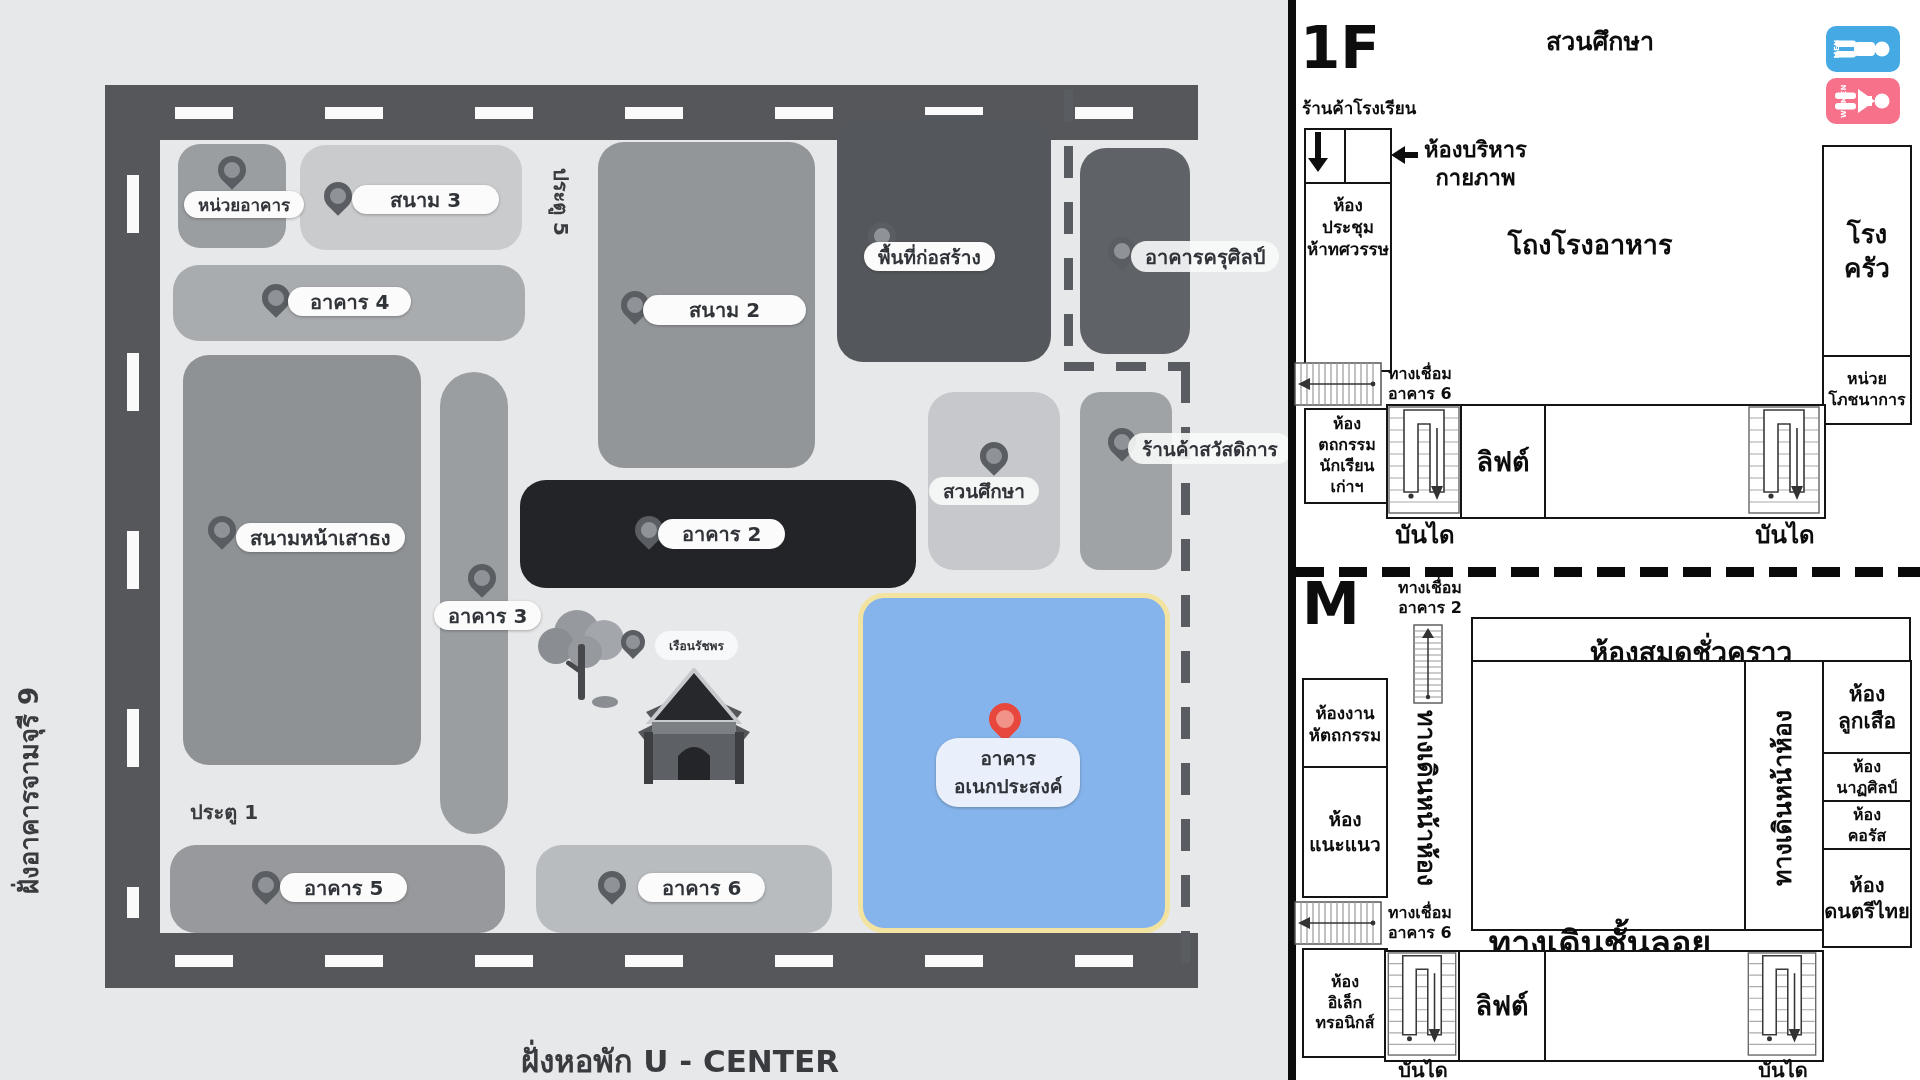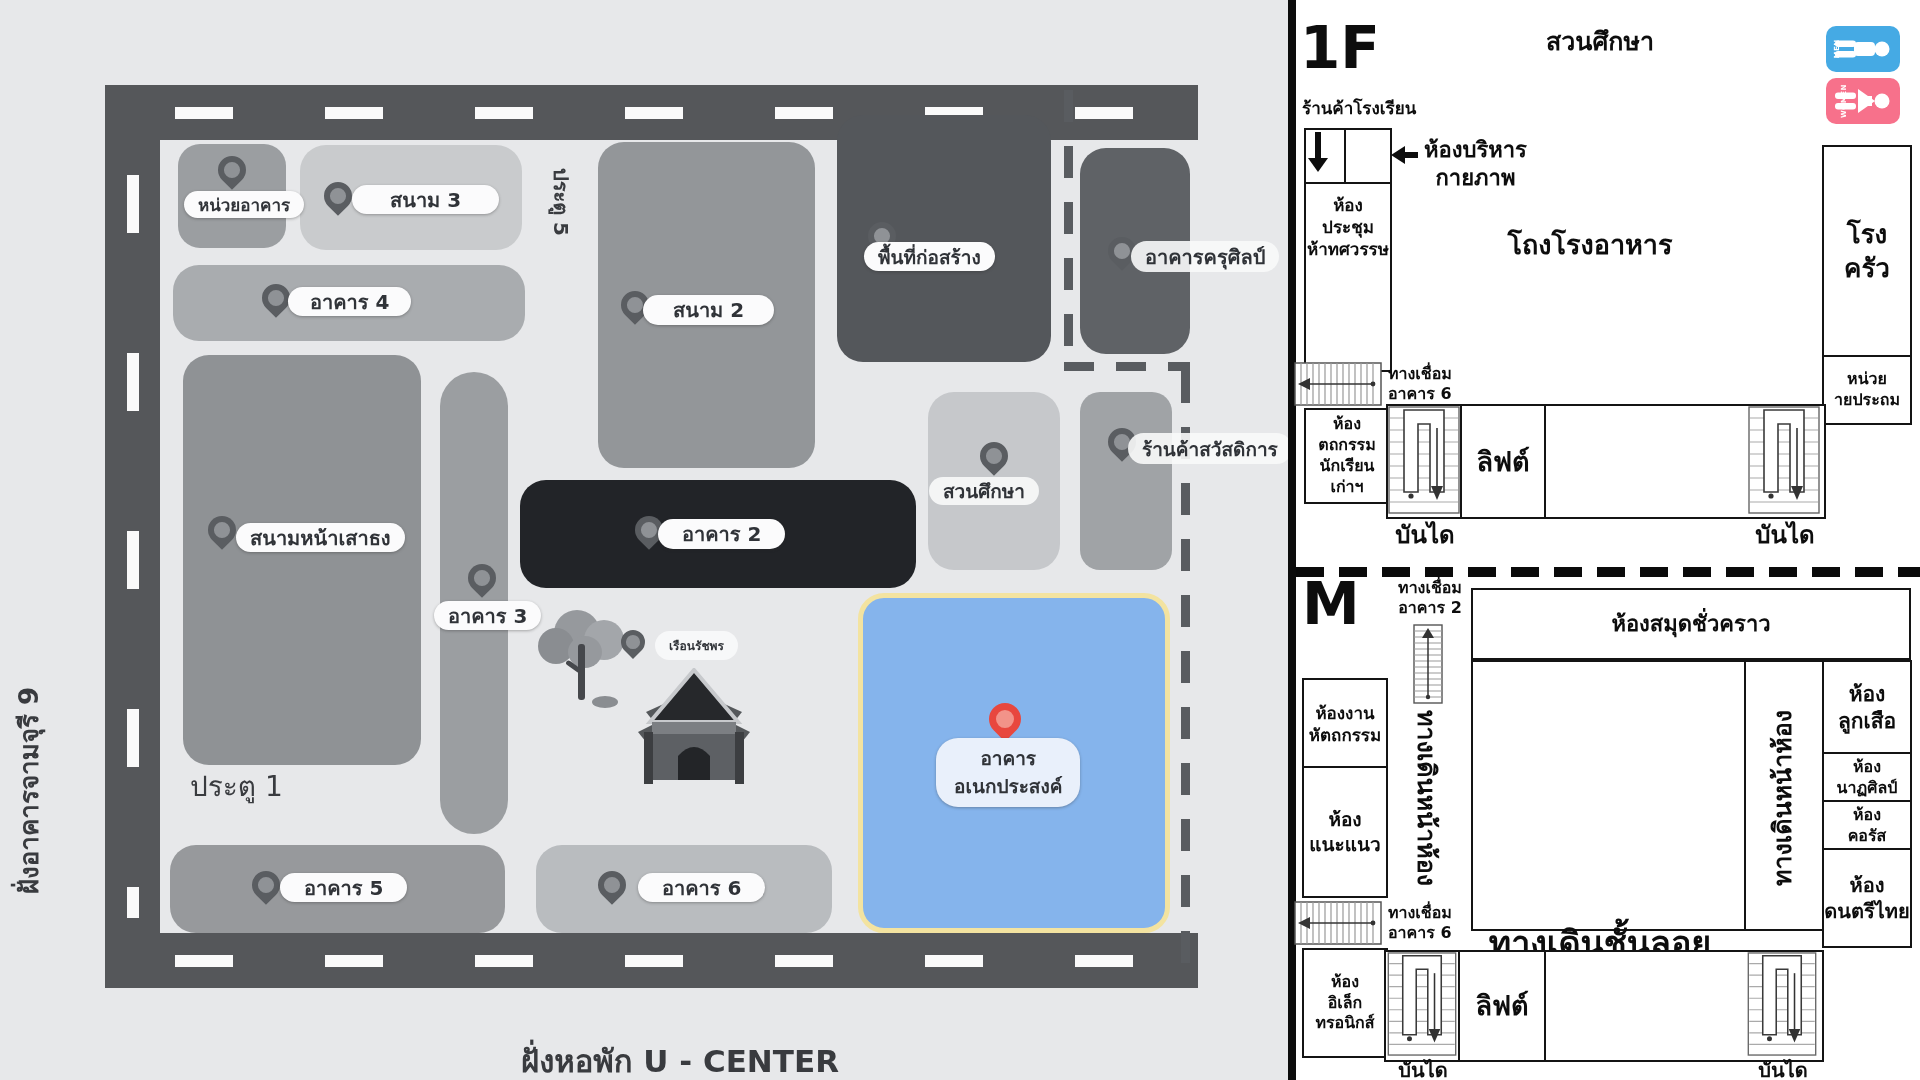--- a/index.html
+++ b/index.html
@@ -42,21 +42,21 @@
   <div class="maptitle" style="left:430px;top:1036px;width:500px;font-size:31px">ฝั่งหอพัก U - CENTER</div>
 
   <div class="road road-h" style="left:105px;top:85px;width:1093px;height:55px"></div>
   <div class="road road-v" style="left:105px;top:85px;width:55px;height:903px"></div>
   <div class="road road-h" style="left:105px;top:933px;width:1093px;height:55px"></div>
 
   <div class="dashline" style="left:1064px;top:90px;width:9px;height:278px;background:repeating-linear-gradient(180deg,#595c60 0 32px,transparent 32px 56px)"></div>
   <div class="dashline" style="left:1064px;top:362px;width:126px;height:9px;background:repeating-linear-gradient(90deg,#595c60 0 30px,transparent 30px 52px)"></div>
   <div class="dashline" style="left:1181px;top:371px;width:9px;height:615px;background:repeating-linear-gradient(180deg,#595c60 0 32px,transparent 32px 56px)"></div>
 
-  <div class="maptitle" style="left:190px;top:764px;font-size:28px;font-weight:400">ประตู 1</div>
+  <div class="maptitle" style="left:190px;top:796px;font-size:20px;font-weight:700">ประตู 1</div>
   <div class="maptitle" style="left:511px;top:186px;width:100px;font-size:20px;transform:rotate(90deg)">ประตู 5</div>
 
   <div class="bld" style="left:178px;top:144px;width:108px;height:104px;background:#9b9ea1;border-radius:22px"></div>
   <div class="bld" style="left:300px;top:145px;width:222px;height:105px;background:#c9cbcd"></div>
   <div class="bld" style="left:173px;top:265px;width:352px;height:76px;background:#a9acaf"></div>
   <div class="bld" style="left:183px;top:355px;width:238px;height:410px;background:#8f9295"></div>
   <div class="bld" style="left:440px;top:372px;width:68px;height:462px;background:#9b9ea1;border-radius:34px"></div>
   <div class="bld" style="left:598px;top:142px;width:217px;height:326px;background:#939699"></div>
   <div class="bld" style="left:520px;top:480px;width:396px;height:108px;background:#222428"></div>
   <div class="bld" style="left:170px;top:845px;width:335px;height:88px;background:#97999c"></div>
@@ -104,21 +104,21 @@
   <div class="pin" style="left:980px;top:442px;width:28px;height:28px"></div>
   <div class="pin" style="left:1108px;top:237px;width:28px;height:28px"></div>
   <div class="pin" style="left:1108px;top:428px;width:28px;height:28px"></div>
   <div class="pin red" style="left:989px;top:703px;width:32px;height:32px"></div>
 
   <div class="pill" style="left:184px;top:191px;height:27px;font-size:17px">หน่วยอาคาร</div>
   <div class="pill" style="left:352px;top:185px;height:29px;font-size:20px;padding:0 38px">สนาม 3</div>
   <div class="pill" style="left:288px;top:287px;height:29px;font-size:20px;padding:0 22px">อาคาร 4</div>
   <div class="pill" style="left:236px;top:523px;height:29px;font-size:20px">สนามหน้าเสาธง</div>
   <div class="pill" style="left:434px;top:601px;height:29px;font-size:20px">อาคาร 3</div>
-  <div class="pill" style="left:643px;top:295px;height:30px;font-size:20px;padding:0 30px">สนาม 2</div>
+  <div class="pill" style="left:643px;top:295px;height:30px;font-size:20px;padding:0 46px">สนาม 2</div>
   <div class="pill" style="left:658px;top:519px;height:30px;font-size:20px;padding:0 24px">อาคาร 2</div>
   <div class="pill" style="left:655px;top:631px;height:29px;font-size:12px;background:rgba(248,249,250,.92);box-shadow:none">เรือนรัชพร</div>
   <div class="pill" style="left:280px;top:873px;height:29px;font-size:20px;padding:0 24px">อาคาร 5</div>
   <div class="pill" style="left:638px;top:873px;height:29px;font-size:20px;padding:0 24px">อาคาร 6</div>
   <div class="pill" style="left:864px;top:242px;height:29px;font-size:19px">พื้นที่ก่อสร้าง</div>
   <div class="pill" style="left:929px;top:477px;height:28px;font-size:19px;background:rgba(248,249,250,.9);box-shadow:none">สวนศึกษา</div>
   <div class="pill" style="left:1131px;top:241px;height:31px;font-size:20px;background:rgba(248,249,250,.9);box-shadow:none">อาคารครุศิลป์</div>
   <div class="pill" style="left:1128px;top:433px;height:31px;font-size:19px;background:rgba(248,249,250,.9);box-shadow:none">ร้านค้าสวัสดิการ</div>
   <div class="pill" style="left:936px;top:738px;height:auto;font-size:19px;border-radius:22px;padding:7px 18px;background:#e9f0fb;flex-direction:column;line-height:1.45">
     <span>อาคาร</span>
@@ -172,21 +172,21 @@
     <div>ห้อง</div>
       <div>ประชุม</div>
       <div>ห้าทศวรรษ</div>
   </div>
 
   <div class="rlabel" style="left:1460px;top:228px;width:260px;font-size:27px">โถงโรงอาหาร</div>
 
   <div class="room" style="left:1822px;top:145px;width:86px;height:210px;font-size:26px">โรงครัว</div>
   <div class="room" style="left:1822px;top:355px;width:86px;height:66px;font-size:16px">
     <div>หน่วย</div>
-      <div>ายประถม</div>
+      <div>โภชนาการ</div>
   </div>
 
   <svg class="abs" style="left:1294px;top:362px" width="88" height="44" viewBox="0 0 88 44">
     <rect x="1" y="1" width="86" height="42" fill="#fff" stroke="#555" stroke-width="1.5"></rect>
     <path d="M7,1V43 M13,1V43 M19,1V43 M25,1V43 M31,1V43 M37,1V43 M43,1V43 M49,1V43 M55,1V43 M61,1V43 M67,1V43 M73,1V43 M79,1V43" stroke="#999" stroke-width="1.2"></path>
     <line x1="10" y1="22" x2="80" y2="22" stroke="#333" stroke-width="1.6"></line>
     <polygon points="16,16 16,28 4,22" fill="#333"></polygon>
       <circle cx="79" cy="22" r="2.4" fill="#333"></circle>
   </svg>
   <div class="rlabel" style="left:1388px;top:364px;font-size:16px;text-align:left">
@@ -232,21 +232,21 @@
       <div>อาคาร 2</div>
   </div>
   <svg class="abs" style="left:1413px;top:624px" width="30" height="80" viewBox="0 0 30 80">
     <rect x="1" y="1" width="28" height="78" fill="#fff" stroke="#555" stroke-width="1.4"></rect>
     <path d="M1,7H29 M1,13H29 M1,19H29 M1,25H29 M1,31H29 M1,37H29 M1,43H29 M1,49H29 M1,55H29 M1,61H29 M1,67H29 M1,73H29" stroke="#999" stroke-width="1.1"></path>
     <line x1="15" y1="12" x2="15" y2="72" stroke="#333" stroke-width="1.5"></line>
     <polygon points="9,14 21,14 15,4" fill="#333"></polygon>
       <circle cx="15" cy="73" r="2.2" fill="#333"></circle>
   </svg>
 
-  <div class="room" style="left:1471px;top:588px;width:436px;height:68px;font-size:22px">ห้องสมุดชั่วคราว</div>
+  <div class="room" style="left:1471px;top:617px;width:436px;height:68px;font-size:28px">ห้องสมุดชั่วคราว</div>
   <div class="room" style="left:1471px;top:660px;width:273px;height:267px"></div>
 
   <div class="vrot" style="left:1302px;top:778px;width:250px;font-size:25px;transform:rotate(90deg)">ทางเดินหน้าห้อง</div>
   <div class="room" style="left:1744px;top:660px;width:76px;height:267px"></div>
   <div class="vrot" style="left:1657px;top:778px;width:250px;font-size:25px;transform:rotate(-90deg)">ทางเดินหน้าห้อง</div>
 
   <div class="room" style="left:1302px;top:678px;width:82px;height:88px;font-size:17px">
     <div>ห้องงาน</div>
       <div>หัตถกรรม</div>
   </div>

